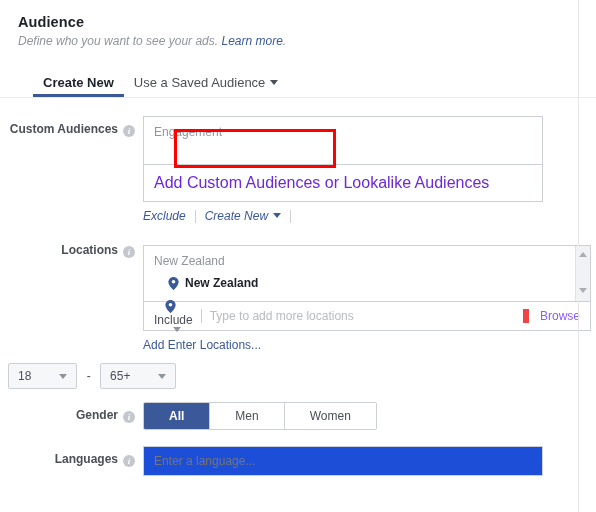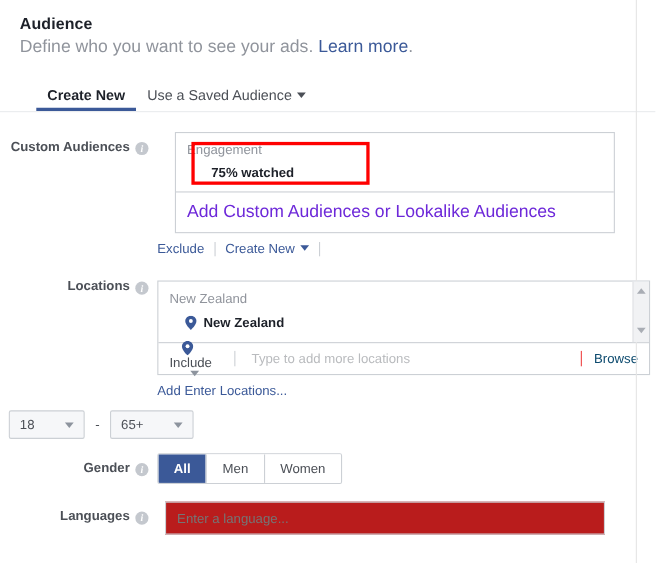--- a/index.html
+++ b/index.html
@@ -32,22 +32,23 @@
     padding: 14px 0 0 18px;
   }
   #page-title {
     font-size: 14.5px;
     font-weight: bold;
     color: #1d2129;
     letter-spacing: .1px;
   }
   #subtitle {
     margin-top: 4px;
-    font-size: 16px;
+    font-size: 12px;
     color: #90949c;
+    font-style: italic;
   }
   #subtitle a {
     color: #3b5998;
     text-decoration: none;
   }
 
   
   #tabs {
     margin-top: 20px;
     padding-left: 33px;
@@ -120,21 +121,20 @@
     flex: 1;
   }
 
   
   #custom-audiences-row { margin-top: 18px; }
   #ca-box {
     width: 400px;
     border: 1px solid #ccd0d5;
     background: #fff;
     box-sizing: border-box;
-    margin-left: 16px;
   }
   #ca-selected {
     padding: 8px 10px 10px 10px;
     min-height: 47px;
     box-sizing: border-box;
     position: relative;
   }
   #ca-group-label {
     font-size: 12px;
     color: #90949c;
@@ -166,20 +166,21 @@
   #ca-links {
     margin-top: 7px;
     font-size: 12px;
     display: flex;
     align-items: center;
   }
   #ca-links a {
     color: #3b5998;
     text-decoration: none;
     padding: 0 9px;
+    font-style: italic;
   }
   #ca-links a:first-child { padding-left: 0; }
   .vdiv {
     width: 1px;
     height: 13px;
     background: #ccd0d5;
   }
 
   
   .dd-btn {
@@ -266,29 +267,29 @@
   #loc-include {
     display: flex;
     align-items: center;
     color: #4b4f56;
     padding: 0 8px 0 10px;
     cursor: pointer;
     flex-direction: column;
   }
   #loc-placeholder {
     color: #b9bbbe;
-    padding-left: 15px;
+    padding-left: 8px;
     flex: 1;
     border-left: 1px solid #ccd0d5;
-    margin-left: 12px;
+    margin-left: 0;
   }
   #loc-browse {
-    color: #0c4a6e;
+    color: #8b5cf6;
     padding: 0 10px 0 11px;
-    border-left: 1px solid #ef4444;
+    border-left: 6px solid #ef4444;
     cursor: pointer;
   }
   #bulk-link {
     display: inline-block;
     margin-top: 7px;
     font-size: 12px;
     color: #3b5998;
     text-decoration: none;
   }
 
@@ -307,47 +308,46 @@
   
   #gender-row { margin-top: 13px; }
   #gender-group {
     display: inline-flex;
     border: 1px solid #ccd0d5;
     border-radius: 2px;
     overflow: hidden;
   }
   .gbtn {
     font-size: 12px;
-    padding: 6px 14px;
+    padding: 6px 25px;
     background: #fff;
     color: #4b4f56;
     border-left: 1px solid #ccd0d5;
     cursor: pointer;
     white-space: nowrap;
   }
   .gbtn:first-child { border-left: none; }
   .gbtn.selected {
     background: #3b5998;
     color: #fff;
     font-weight: bold;
   }
 
   
   #lang-row { margin-top: 16px; }
   #lang-input {
     width: 400px;
     border: 1px solid #ccd0d5;
-    background: #b91c1c;
+    background: #1d4ed8;
     font-size: 12px;
     color: #b9bbbe;
     padding: 7px 10px;
     box-sizing: border-box;
     font-family: "Liberation Sans", sans-serif;
     outline: none;
-    margin-left: 7px;
   }
 </style>
 </head>
 <body>
 
 <div id="page-edge"></div>
 
 <div id="header">
   <div id="page-title">Audience</div>
   <div id="subtitle">
@@ -367,21 +367,20 @@
 <div id="tabs-divider"></div>
 
 <div class="row" id="custom-audiences-row">
   <div class="row-label">
     <span>Custom Audiences</span><span class="info-icon">i</span>
   </div>
   <div class="row-field">
     <div id="ca-box">
       <div id="ca-selected">
         <div id="ca-group-label">Engagement</div>
-        <div id="ca-item">75% watched</div>
       </div>
       <div id="ca-input-row">Add Custom Audiences or Lookalike Audiences</div>
     </div>
     <div id="ca-links">
       <a href="#">Exclude</a>
       <span class="vdiv"></span>
       <a href="#"><span>Create New</span><span class="caret" style="border-top-color:#3b5998;"></span></a>
       <span class="vdiv"></span>
     </div>
   </div>

